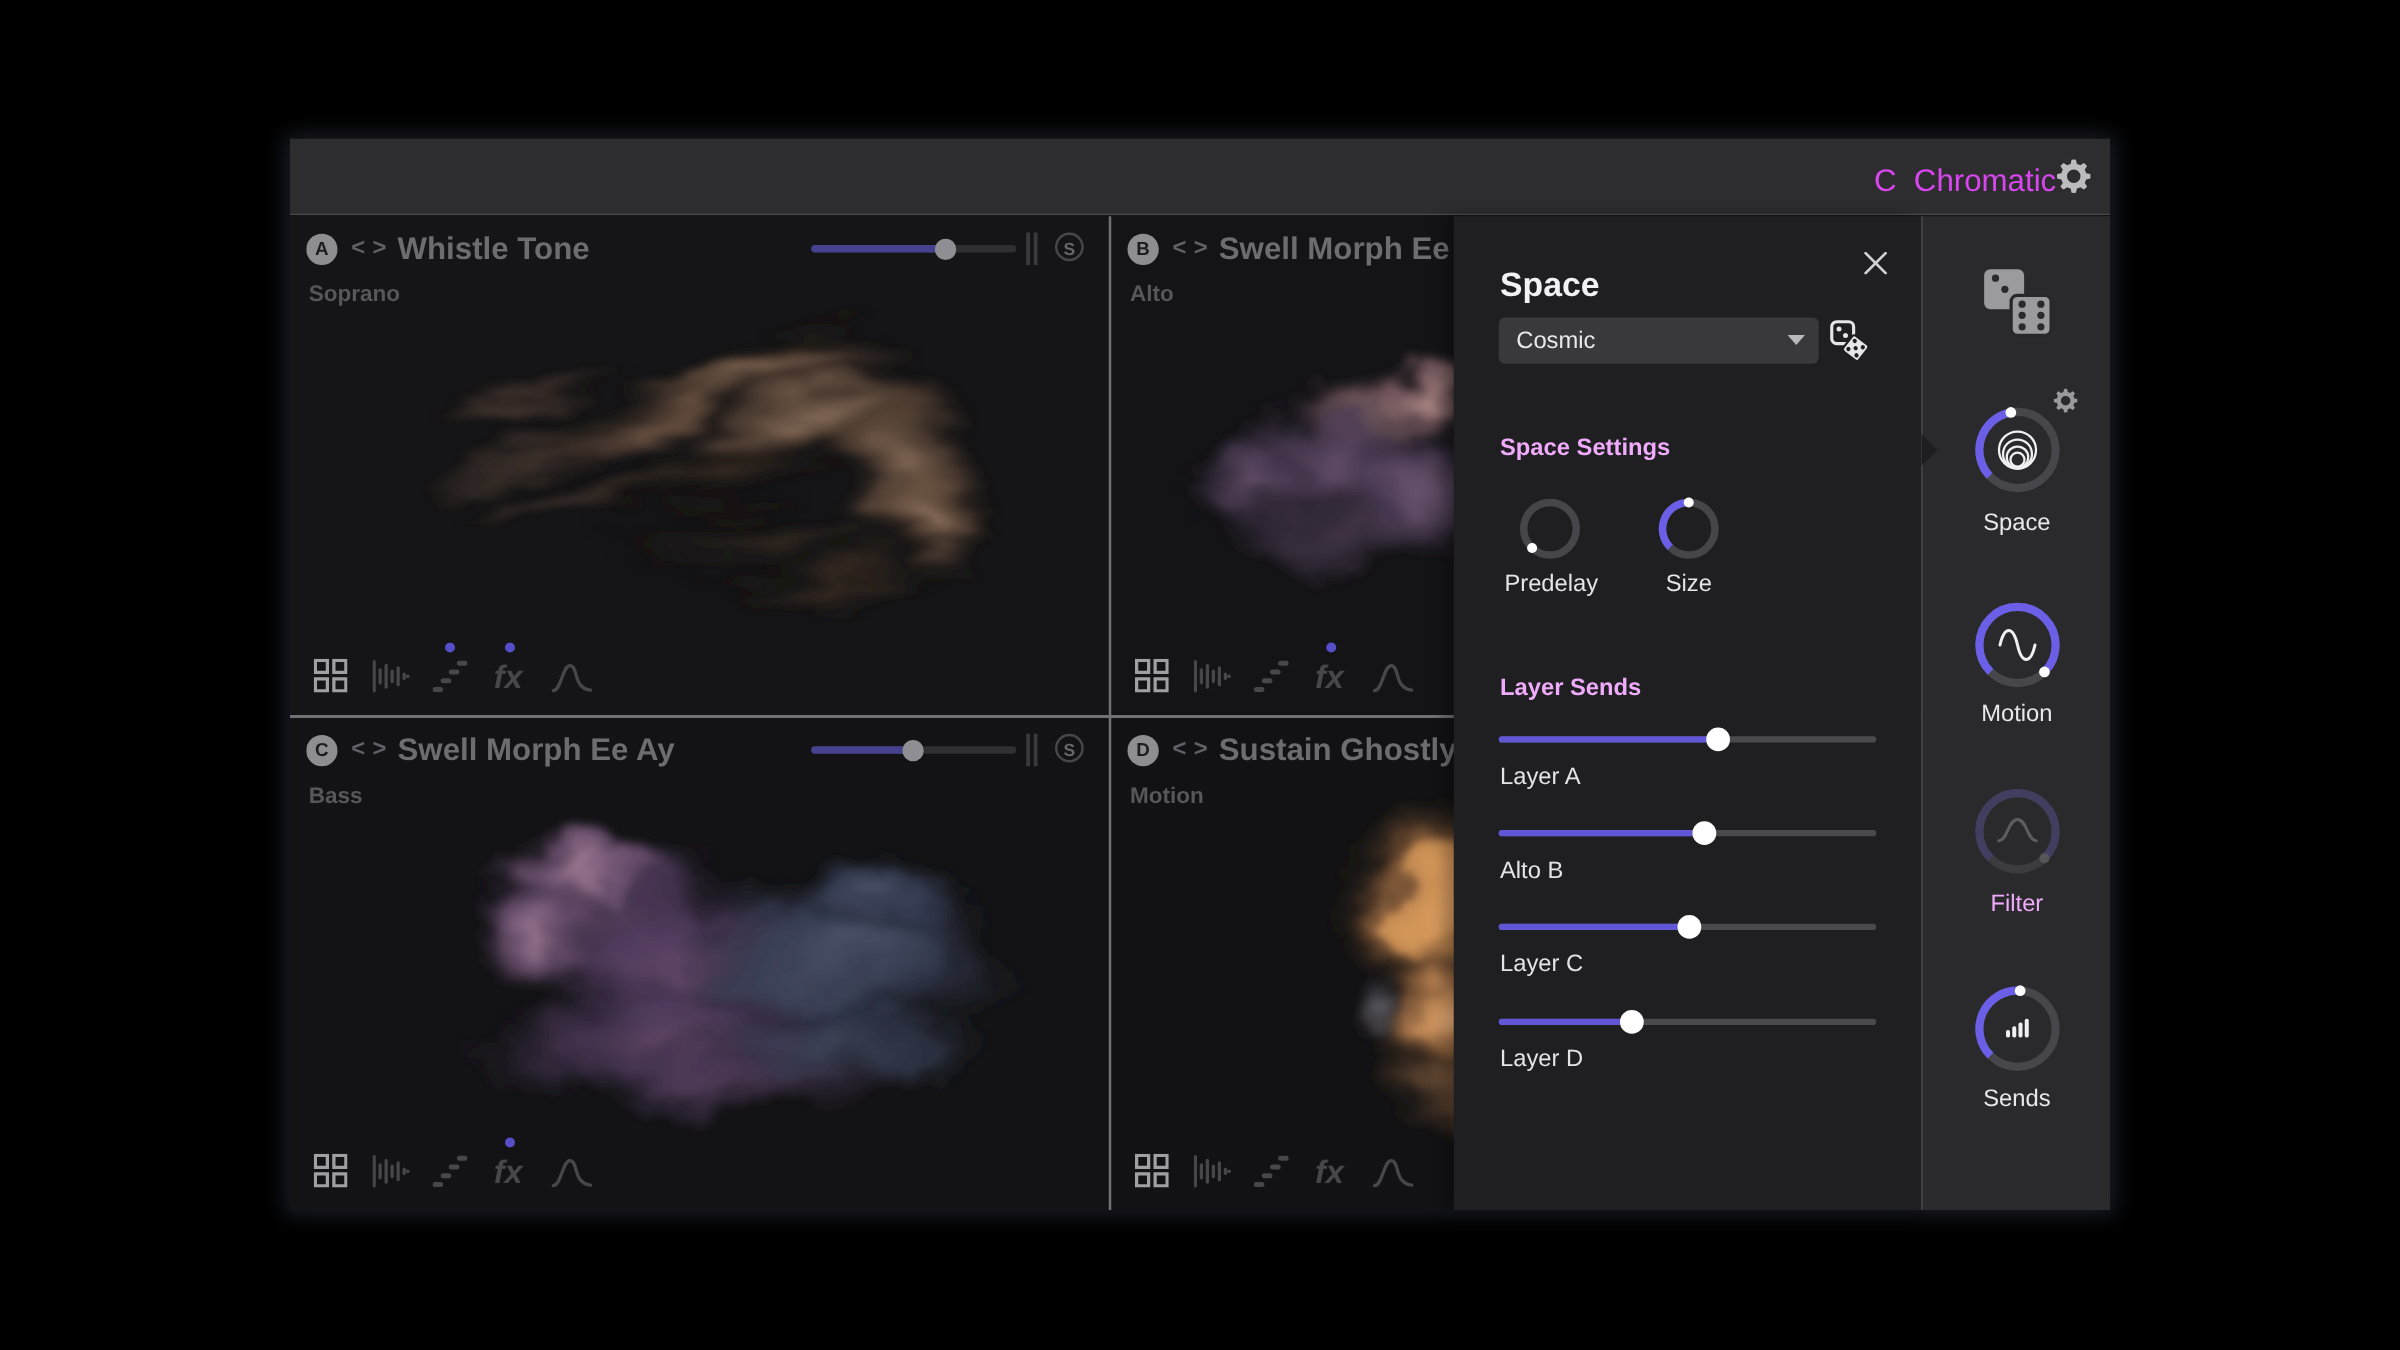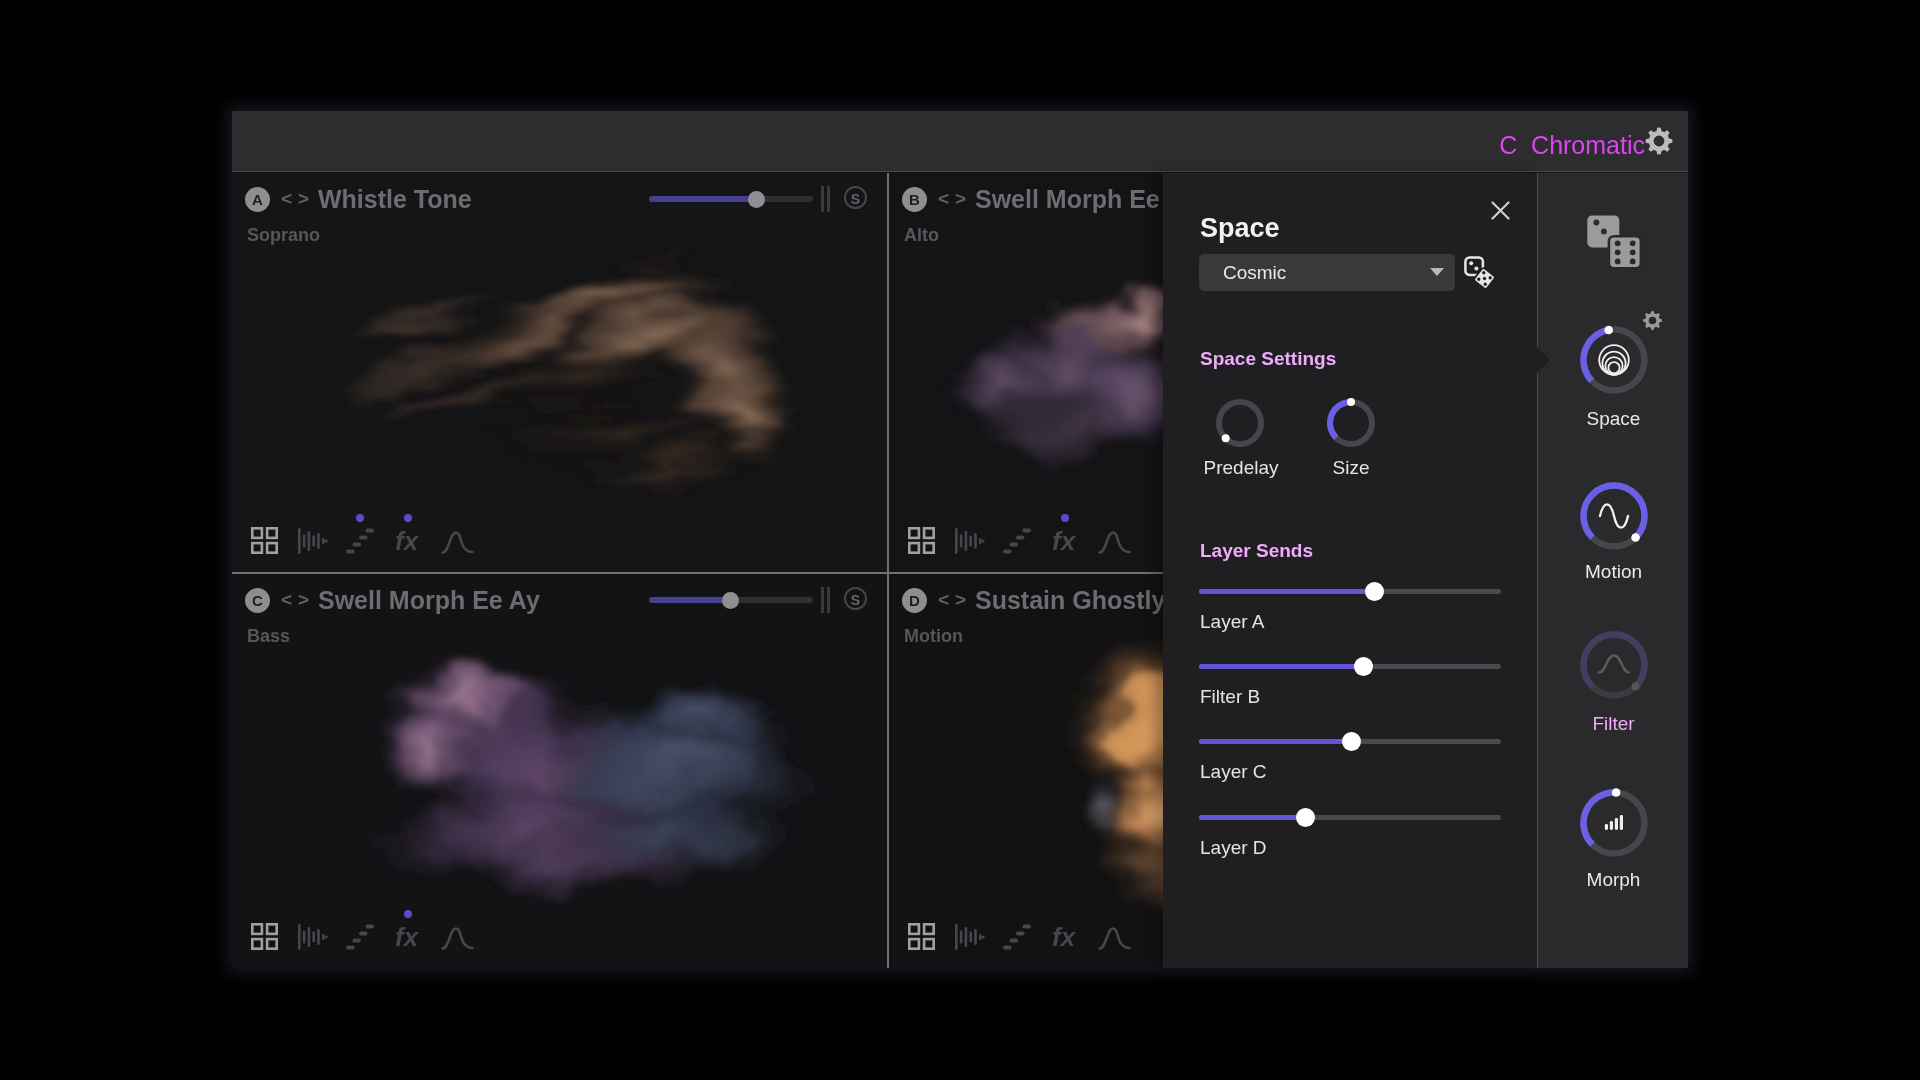--- a/index.html
+++ b/index.html
@@ -28,21 +28,21 @@
 .pause i{position:absolute;top:0;width:3px;height:26px;background:#3a3a3e}
 .sbtn{position:absolute;right:20px;top:77px;width:23px;height:23px;border-radius:50%;border:2px solid #46464b;color:#66666b;font-weight:bold;font-size:14px;text-align:center;line-height:23px}
 .icons{position:absolute;left:19px;bottom:16px;height:30px;width:240px}
 .dot{position:absolute;width:8px;height:8px;border-radius:50%;background:#564dc9}
 #spanel{position:absolute;left:931px;top:62px;width:374px;height:795px;background:#1f1f21;box-shadow:-8px 0 12px rgba(0,0,0,.3)}
 #toolbar{position:absolute;left:1305px;top:62px;width:151px;height:795px;background:#2a2a2c;border-left:1.5px solid #4e4e52}
 #notch{position:absolute;left:1305px;top:236px;width:13px;height:26px;background:#1f1f21;clip-path:polygon(0 0,100% 50%,0 100%)}
 .sp-h{color:#f2f2f3;font-weight:bold;font-size:27px;position:absolute;left:37px}
 .sp-sec{color:#f0abfc;font-weight:bold;font-size:19px;position:absolute;left:37px}
 .sp-lab{color:#e4e4e6;font-size:19px;position:absolute}
-#dropdown{position:absolute;left:36px;top:81px;width:256px;height:37px;background:#39393c;border-radius:5px;color:#e9e9eb;font-size:19px;line-height:37px;padding-left:24px}
+#dropdown{position:absolute;left:36px;top:81px;width:256px;height:37px;background:#39393c;border-radius:5px;color:#e9e9eb;font-size:19px;line-height:37px;padding-left:14px}
 #dropdown:after{content:"";position:absolute;right:11px;top:14px;border-left:7.5px solid transparent;border-right:7.5px solid transparent;border-top:8.5px solid #b9b9bb}
 .hslider{position:absolute;left:36px;width:302px;height:5px;border-radius:2.5px;background:#4a4a4e}
 .hslider .fill{position:absolute;left:0;top:0;height:5px;border-radius:2.5px;background:#6156d6}
 .hslider .hnd{position:absolute;top:-7px;width:19px;height:19px;border-radius:50%;background:#fff}
 .tool-lab{position:absolute;width:151px;text-align:center;font-size:19px;color:#e8e8ea}
 .cloud{position:absolute;left:0;top:0}
 </style></head>
 <body>
 <div id="win">
   <div id="topbar">
@@ -397,21 +397,21 @@
     <div class="sp-sec" style="top:367px">Layer Sends</div>
     <div class="hslider" style="top:415.5px">
         <div class="fill" style="width:175px"></div>
         <div class="hnd" style="left:166px;top:-7px"></div>
       </div>
     <div class="sp-lab" style="left:37px;top:438px">Layer A</div>
     <div class="hslider" style="top:491px">
         <div class="fill" style="width:164px"></div>
         <div class="hnd" style="left:155px;top:-7px"></div>
       </div>
-    <div class="sp-lab" style="left:37px;top:513px">Filter B</div>
+    <div class="sp-lab" style="left:37px;top:513px">Alto B</div>
     <div class="hslider" style="top:566px">
         <div class="fill" style="width:152px"></div>
         <div class="hnd" style="left:143px;top:-7px"></div>
       </div>
     <div class="sp-lab" style="left:37px;top:588px">Layer C</div>
     <div class="hslider" style="top:641.5px">
         <div class="fill" style="width:106px"></div>
         <div class="hnd" style="left:97px;top:-7px"></div>
       </div>
     <div class="sp-lab" style="left:37px;top:663.5px">Layer D</div>
@@ -466,16 +466,16 @@
       <circle cx="40" cy="40" r="30.5" stroke="#47474b" stroke-width="6.5" fill="none"></circle>
       <path d="M 18.43 61.57 A 30.5 30.5 0 0 1 42.13 9.57" stroke="#6a5fe6" stroke-width="6.5" fill="none"></path>
       <circle cx="42.13" cy="9.57" r="4.3" fill="#fff"></circle>
       <g fill="#f0f0f1">
           <rect x="30.8" y="41" width="3.2" height="6" rx="1.4"></rect>
           <rect x="35.8" y="38" width="3.2" height="9" rx="1.4"></rect>
           <rect x="40.8" y="35" width="3.2" height="12" rx="1.4"></rect>
           <rect x="45.8" y="32" width="3.2" height="15" rx="1.4"></rect>
         </g>
     </svg>
-    <div class="tool-lab" style="top:696px">Morph</div>
+    <div class="tool-lab" style="top:696px">Sends</div>
   </div>
   <div id="notch"></div>
 </div>
 
 </body></html>

